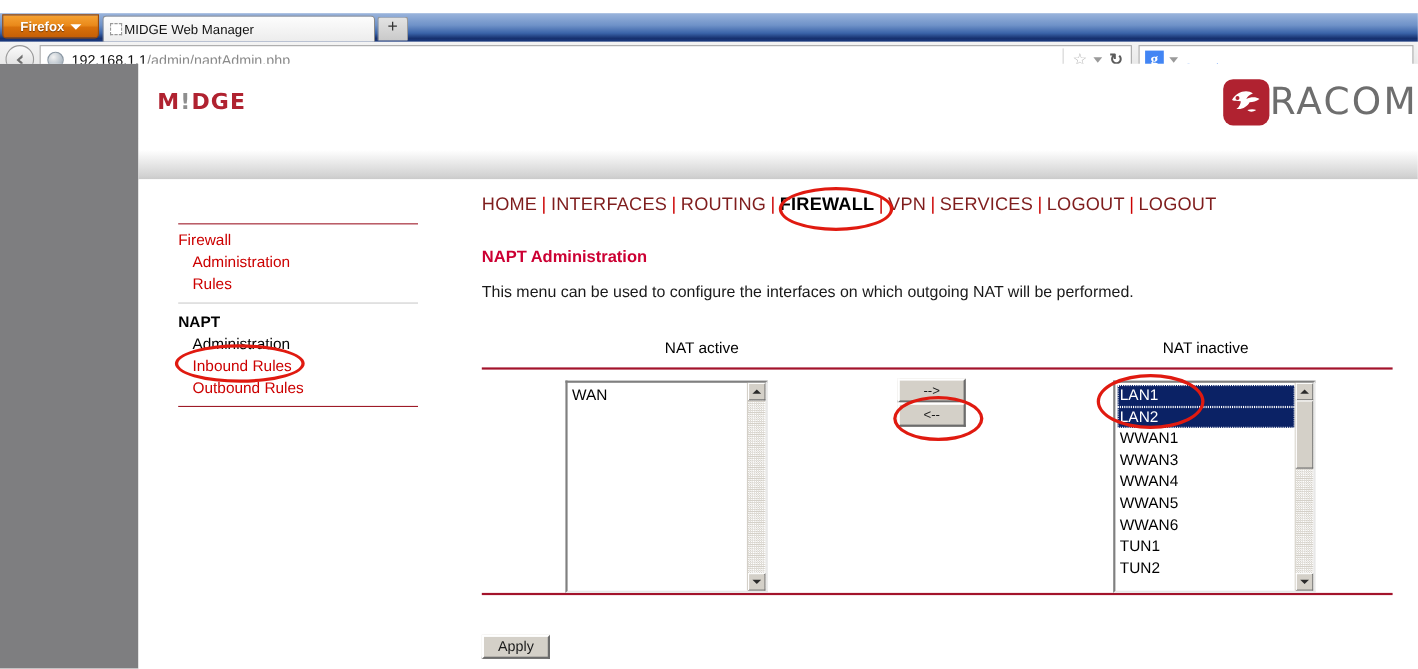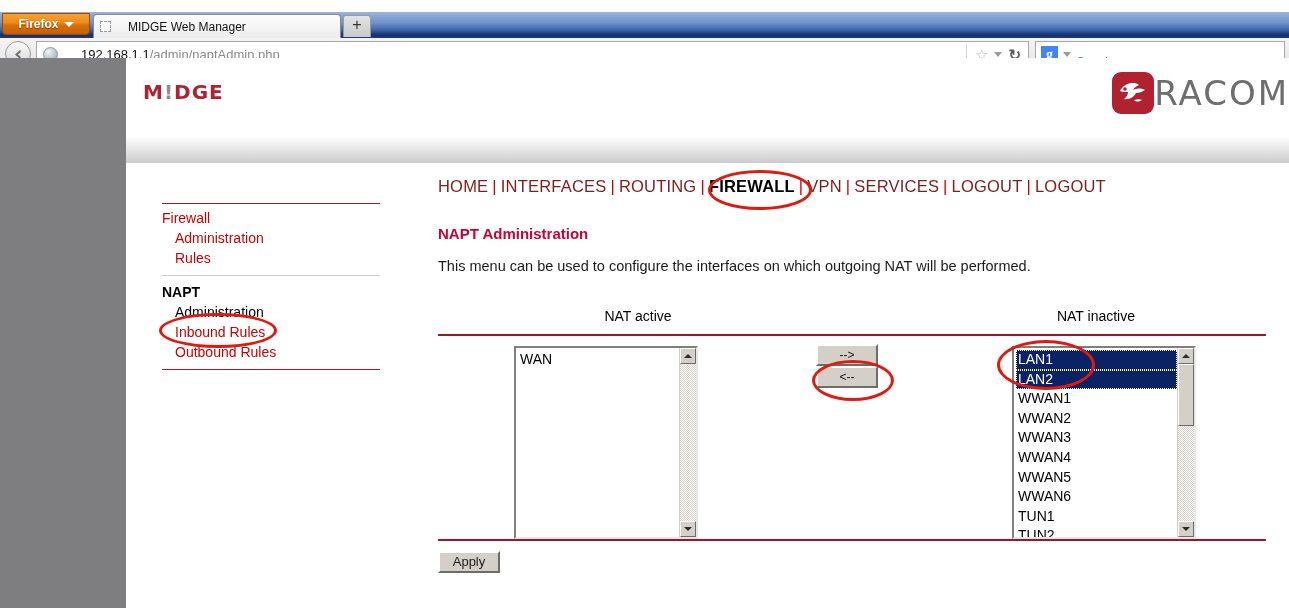--- a/index.html
+++ b/index.html
@@ -25,21 +25,21 @@
     text-shadow:0 1px 1px rgba(0,0,0,.45);
   }
   .firefox-caret{
     width:0;height:0;border-left:5px solid transparent;border-right:5px solid transparent;
     border-top:5px solid #ffffff;display:inline-block;
   }
   .tab{
     position:absolute;left:93px;top:2px;width:248px;height:24px;
     background:linear-gradient(to bottom,#fdfdfd 0%,#ececec 100%);
     border:1px solid #8a8a8a;border-bottom:none;border-radius:4px 4px 0 0;
-    box-sizing:border-box;display:flex;align-items:center;padding-left:6px;gap:17px;
+    box-sizing:border-box;display:flex;align-items:center;padding-left:6px;gap:2px;
     font-size:12px;color:#111;
   }
   .tab-favicon{
     width:11px;height:11px;border:1px dashed #9a9a9a;box-sizing:border-box;background:#fff;
   }
   .tab-newbtn{
     position:absolute;left:343px;top:3px;width:28px;height:22px;
     background:linear-gradient(to bottom,#e3e3e3 0%,#c9c9c9 100%);
     border:1px solid #9a9a9a;border-bottom:none;border-radius:3px 3px 0 0;
     box-sizing:border-box;color:#333;font-size:16px;line-height:18px;text-align:center;
@@ -51,21 +51,21 @@
   }
   .back-btn{
     position:absolute;left:5px;top:3px;width:26px;height:26px;border-radius:50%;
     background:linear-gradient(to bottom,#fbfbfb 0%,#d6d6d6 100%);
     border:1px solid #9a9a9a;box-sizing:border-box;
     display:flex;align-items:center;justify-content:center;
   }
   .urlbar{
     position:absolute;left:36px;top:3px;width:993px;height:26px;
     background:#ffffff;border:1px solid #a7a7a7;box-sizing:border-box;
-    display:flex;align-items:center;padding-left:6px;gap:23px;
+    display:flex;align-items:center;padding-left:6px;gap:7px;
   }
   .globe{
     width:15px;height:15px;border-radius:50%;
     background:radial-gradient(circle at 35% 30%,#f2f2f2,#b9c3cc 60%,#8a97a3 100%);
     border:1px solid #8a97a3;box-sizing:border-box;flex:none;
   }
   .url-text{font-size:13px;color:#111;white-space:nowrap;}
   .url-text .dim{color:#8a8a8a;}
   .urlbar-icons{
     position:absolute;right:2px;top:2px;height:20px;display:flex;align-items:center;gap:6px;padding-right:5px;
@@ -182,21 +182,21 @@
   }
   .xbtn{
     display:block;width:62px;height:22px;
     background:#d4d0c8;
     border-top:2px solid #ffffff;border-left:2px solid #ffffff;
     border-right:2px solid #6c6c6c;border-bottom:2px solid #6c6c6c;
     box-sizing:border-box;
     font-size:12px;color:#1a1a1a;text-align:center;line-height:18px;
     font-family:"Liberation Sans",sans-serif;
   }
-  .apply-wrap{padding-top:10px;}
+  .apply-wrap{padding-top:36px;}
   .apply-btn{
     width:62px;height:22px;background:#d4d0c8;
     border-top:2px solid #ffffff;border-left:2px solid #ffffff;
     border-right:2px solid #6c6c6c;border-bottom:2px solid #6c6c6c;
     box-sizing:border-box;font-size:13px;color:#1a1a1a;line-height:18px;text-align:center;
     font-family:"Liberation Sans",sans-serif;
   }
 </style>
 </head>
 <body>
@@ -313,21 +313,20 @@
           <div class="xfer">
             <div class="xbtn">--&gt;</div>
             <div class="xbtn">&lt;--</div>
           </div>
 
           <div class="listbox right">
             <div class="lb-items">
               <div class="lb-item sel focus">LAN1</div>
               <div class="lb-item sel focus">LAN2</div>
               <div class="lb-item">WWAN1</div>
-              <div class="lb-item">WWAN2</div>
               <div class="lb-item">WWAN3</div>
               <div class="lb-item">WWAN4</div>
               <div class="lb-item">WWAN5</div>
               <div class="lb-item">WWAN6</div>
               <div class="lb-item">TUN1</div>
               <div class="lb-item">TUN2</div>
             </div>
             <div class="scrollbar">
               <div class="sb-btn up">
                   <span class="tri-up"></span>

